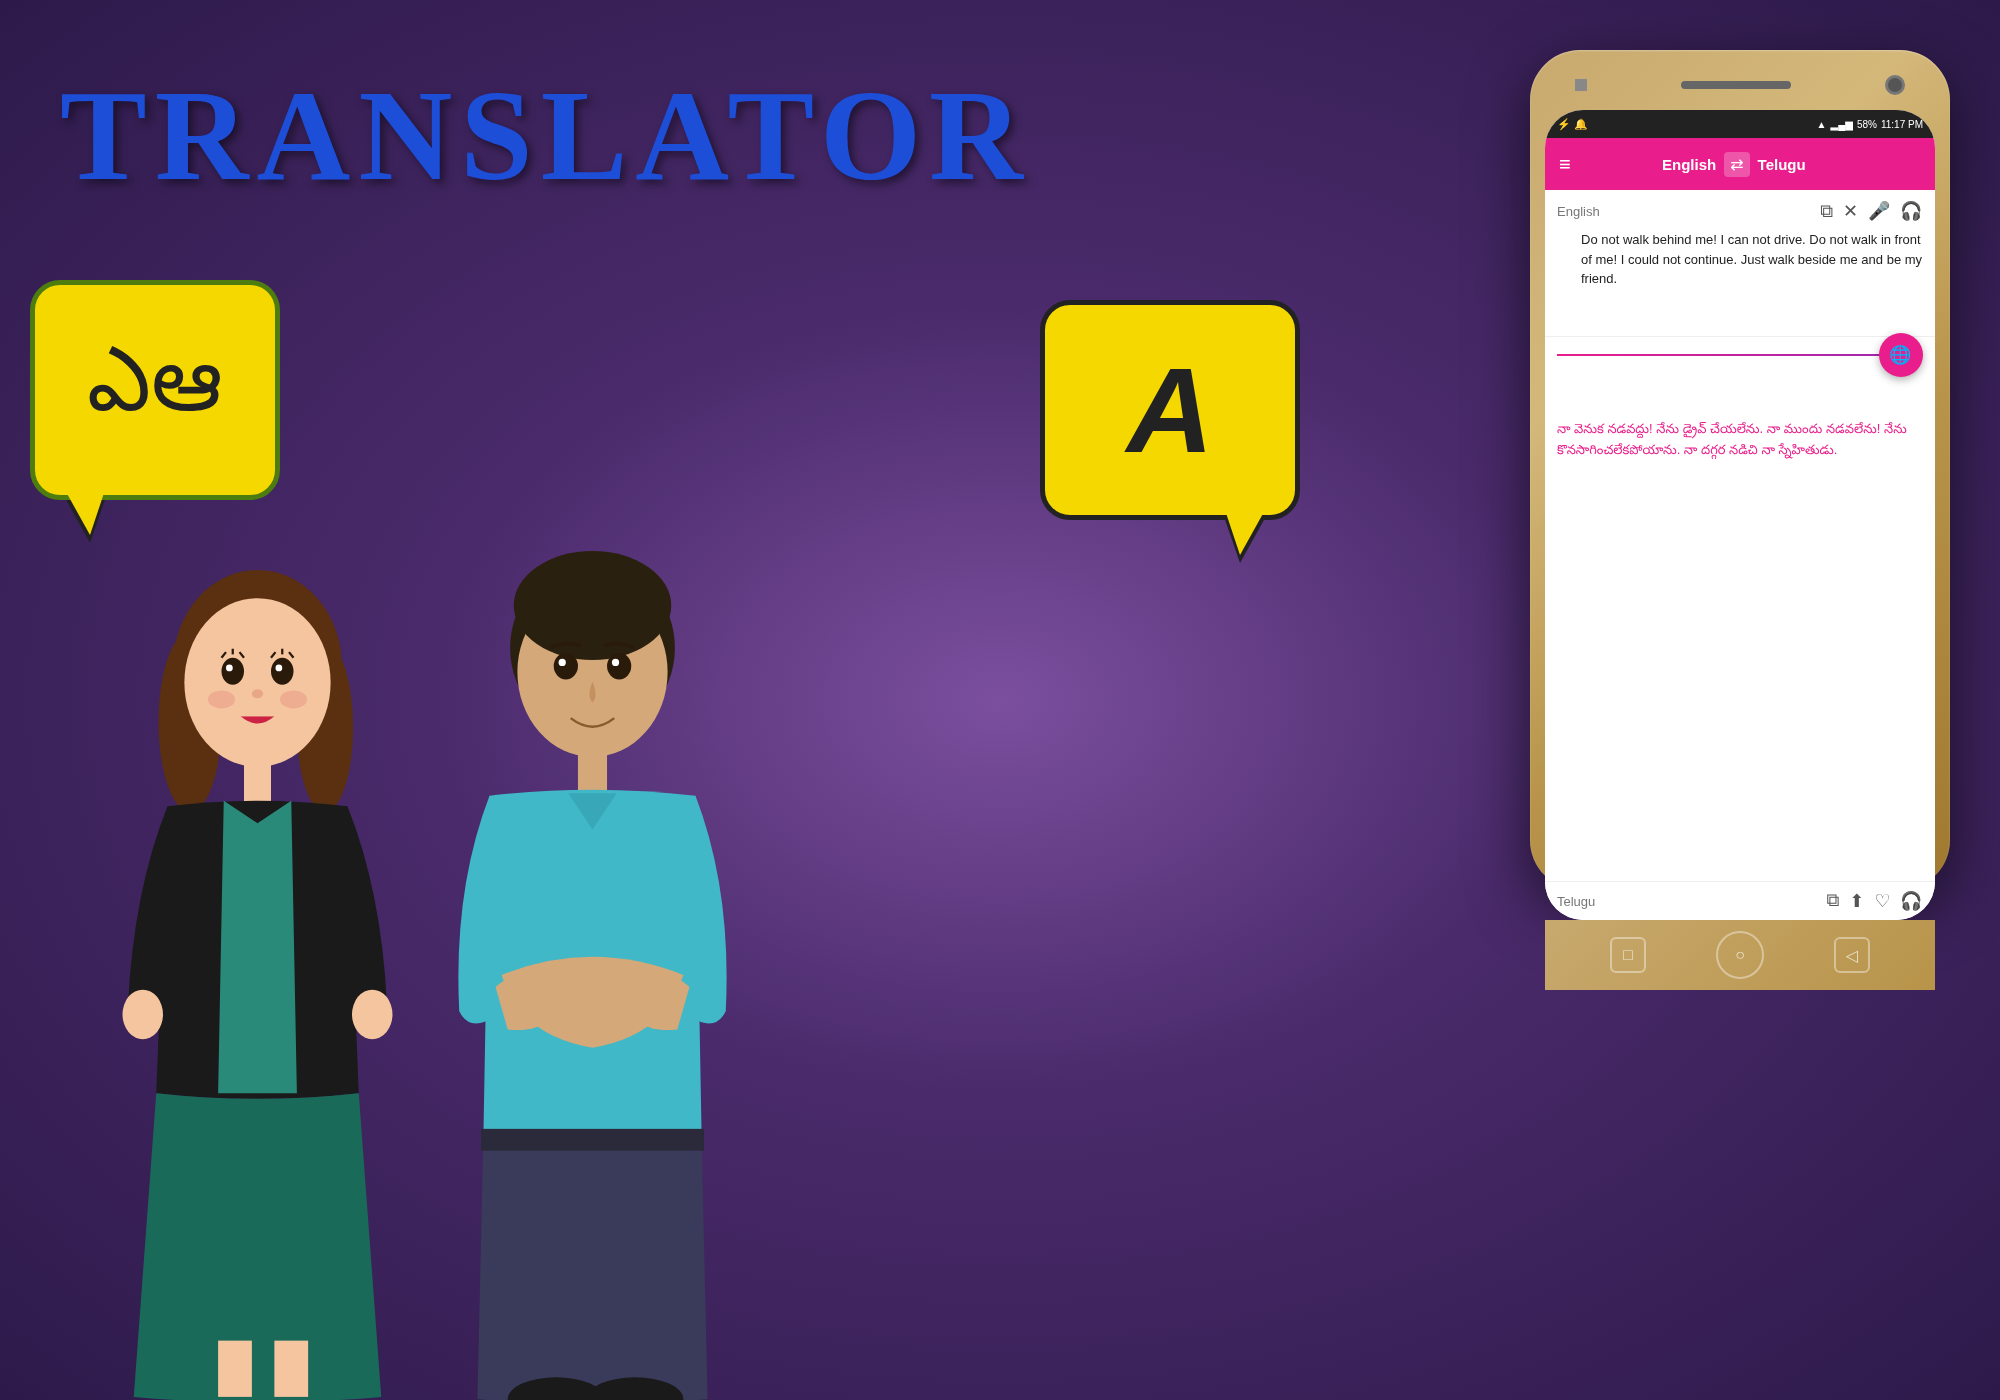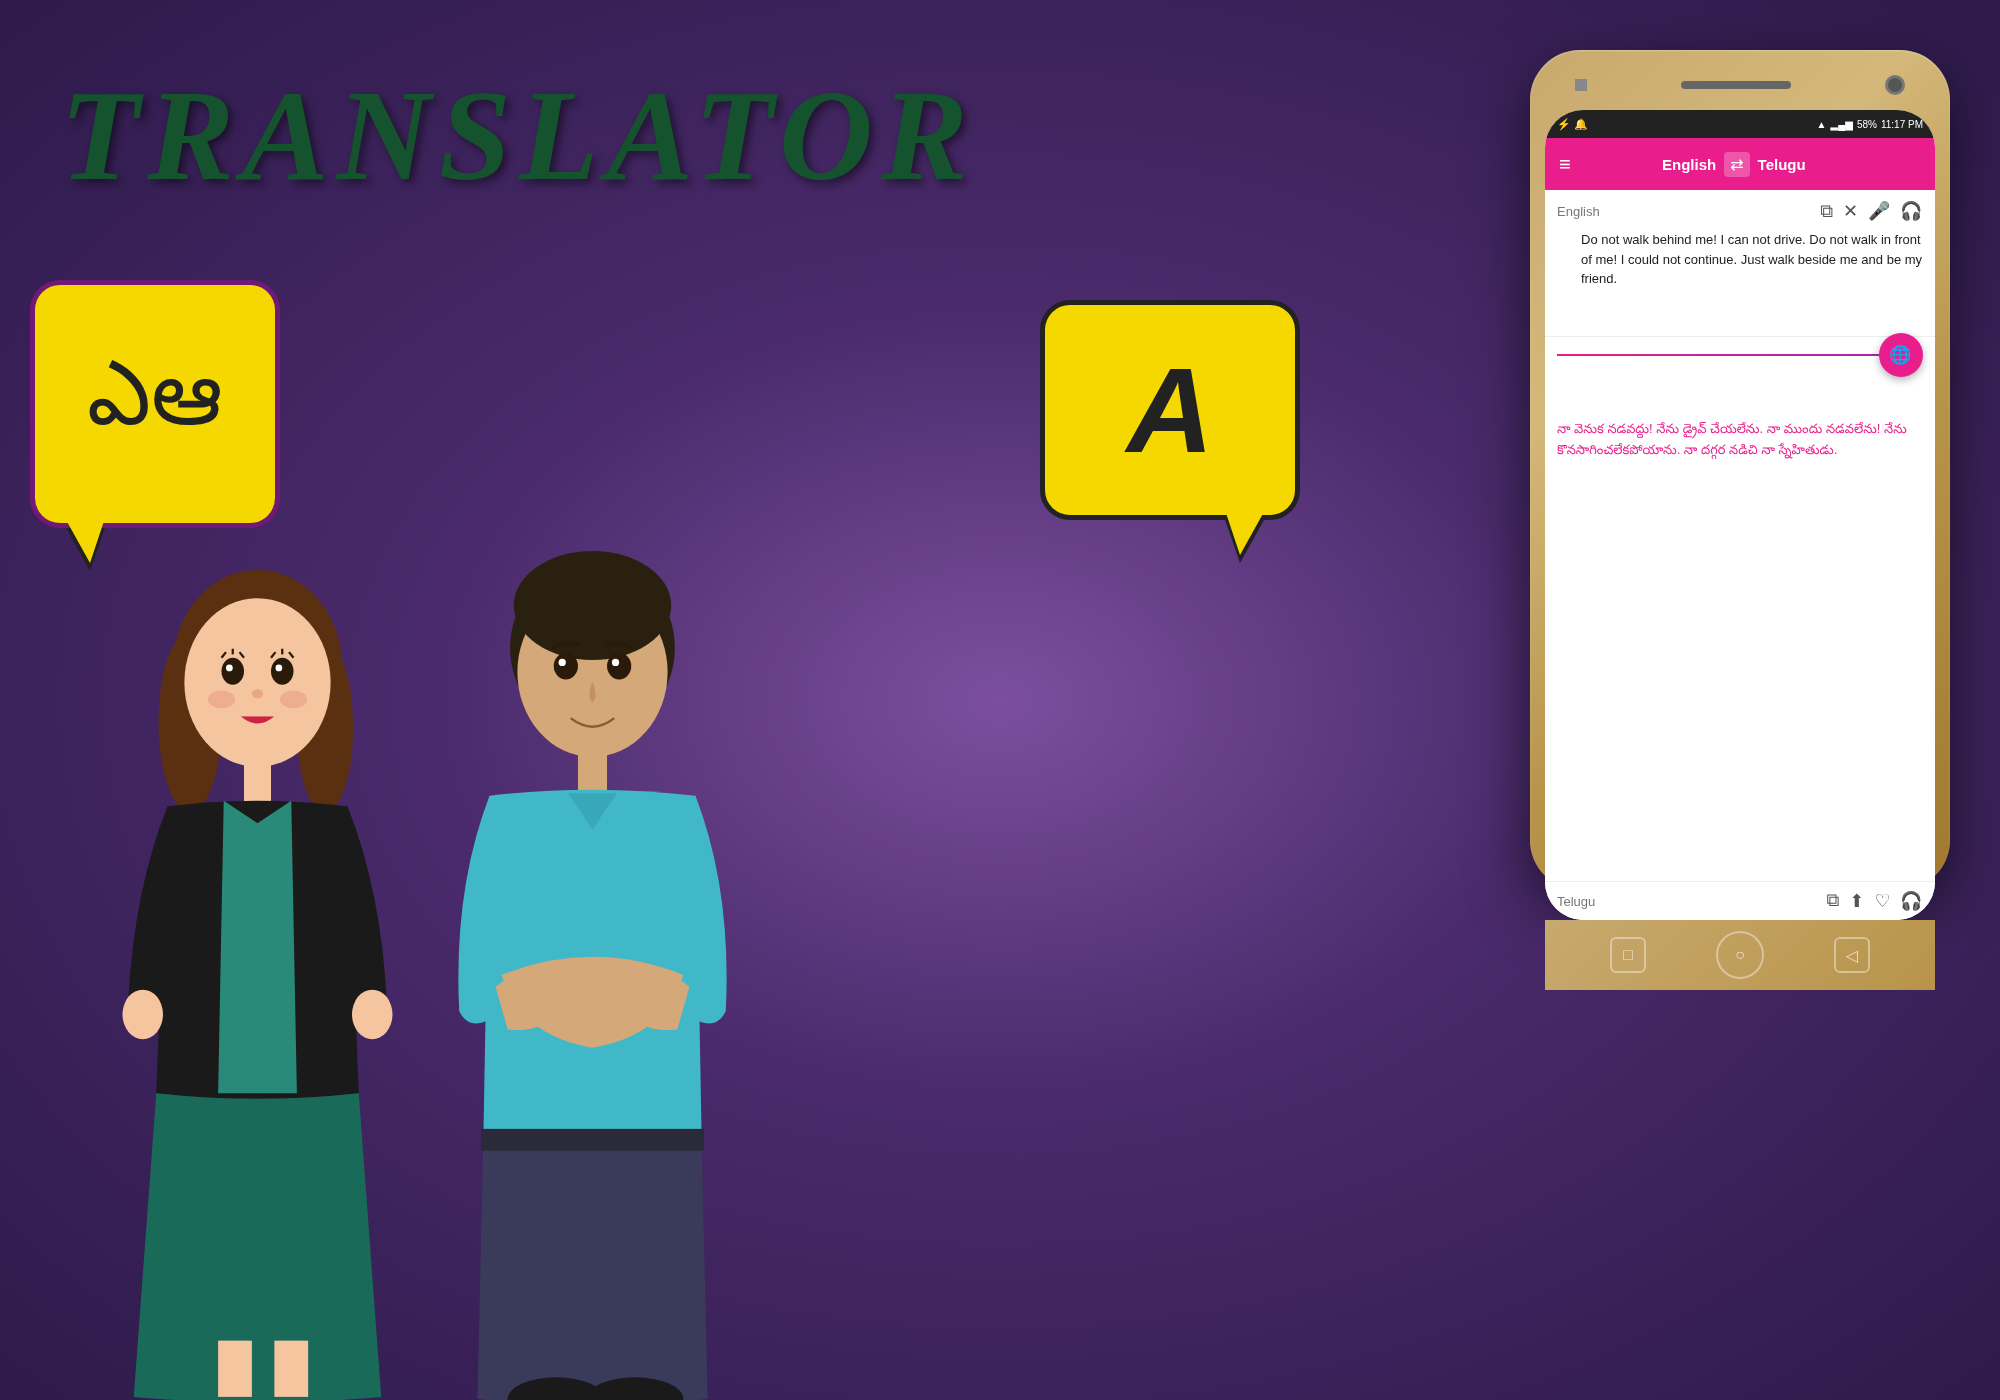--- a/index.html
+++ b/index.html
@@ -13,43 +13,42 @@
       position: relative;
     }
 
     
     .translator-title {
       position: absolute;
       top: 60px;
       left: 60px;
       font-size: 130px;
       font-weight: 900;
-      color: #14532d;
+      color: #1d4ed8;
       font-family: 'Georgia', serif;
       text-shadow: 4px 4px 8px rgba(0,0,0,0.5);
       letter-spacing: 8px;
-      font-style: italic;
       
     }
 
     
     .bubble-left {
       position: absolute;
       top: 280px;
       left: 30px;
       width: 260px;
       height: 240px;
     }
 
     .bubble-left-shape {
       width: 250px;
-      height: 248px;
+      height: 220px;
       background: #f5d800;
       border-radius: 30px;
-      border: 5px solid #701a75;
+      border: 5px solid #4d7c0f;
       display: flex;
       align-items: center;
       justify-content: center;
       position: relative;
     }
 
     .bubble-left-shape::after {
       content: '';
       position: absolute;
       bottom: -40px;

